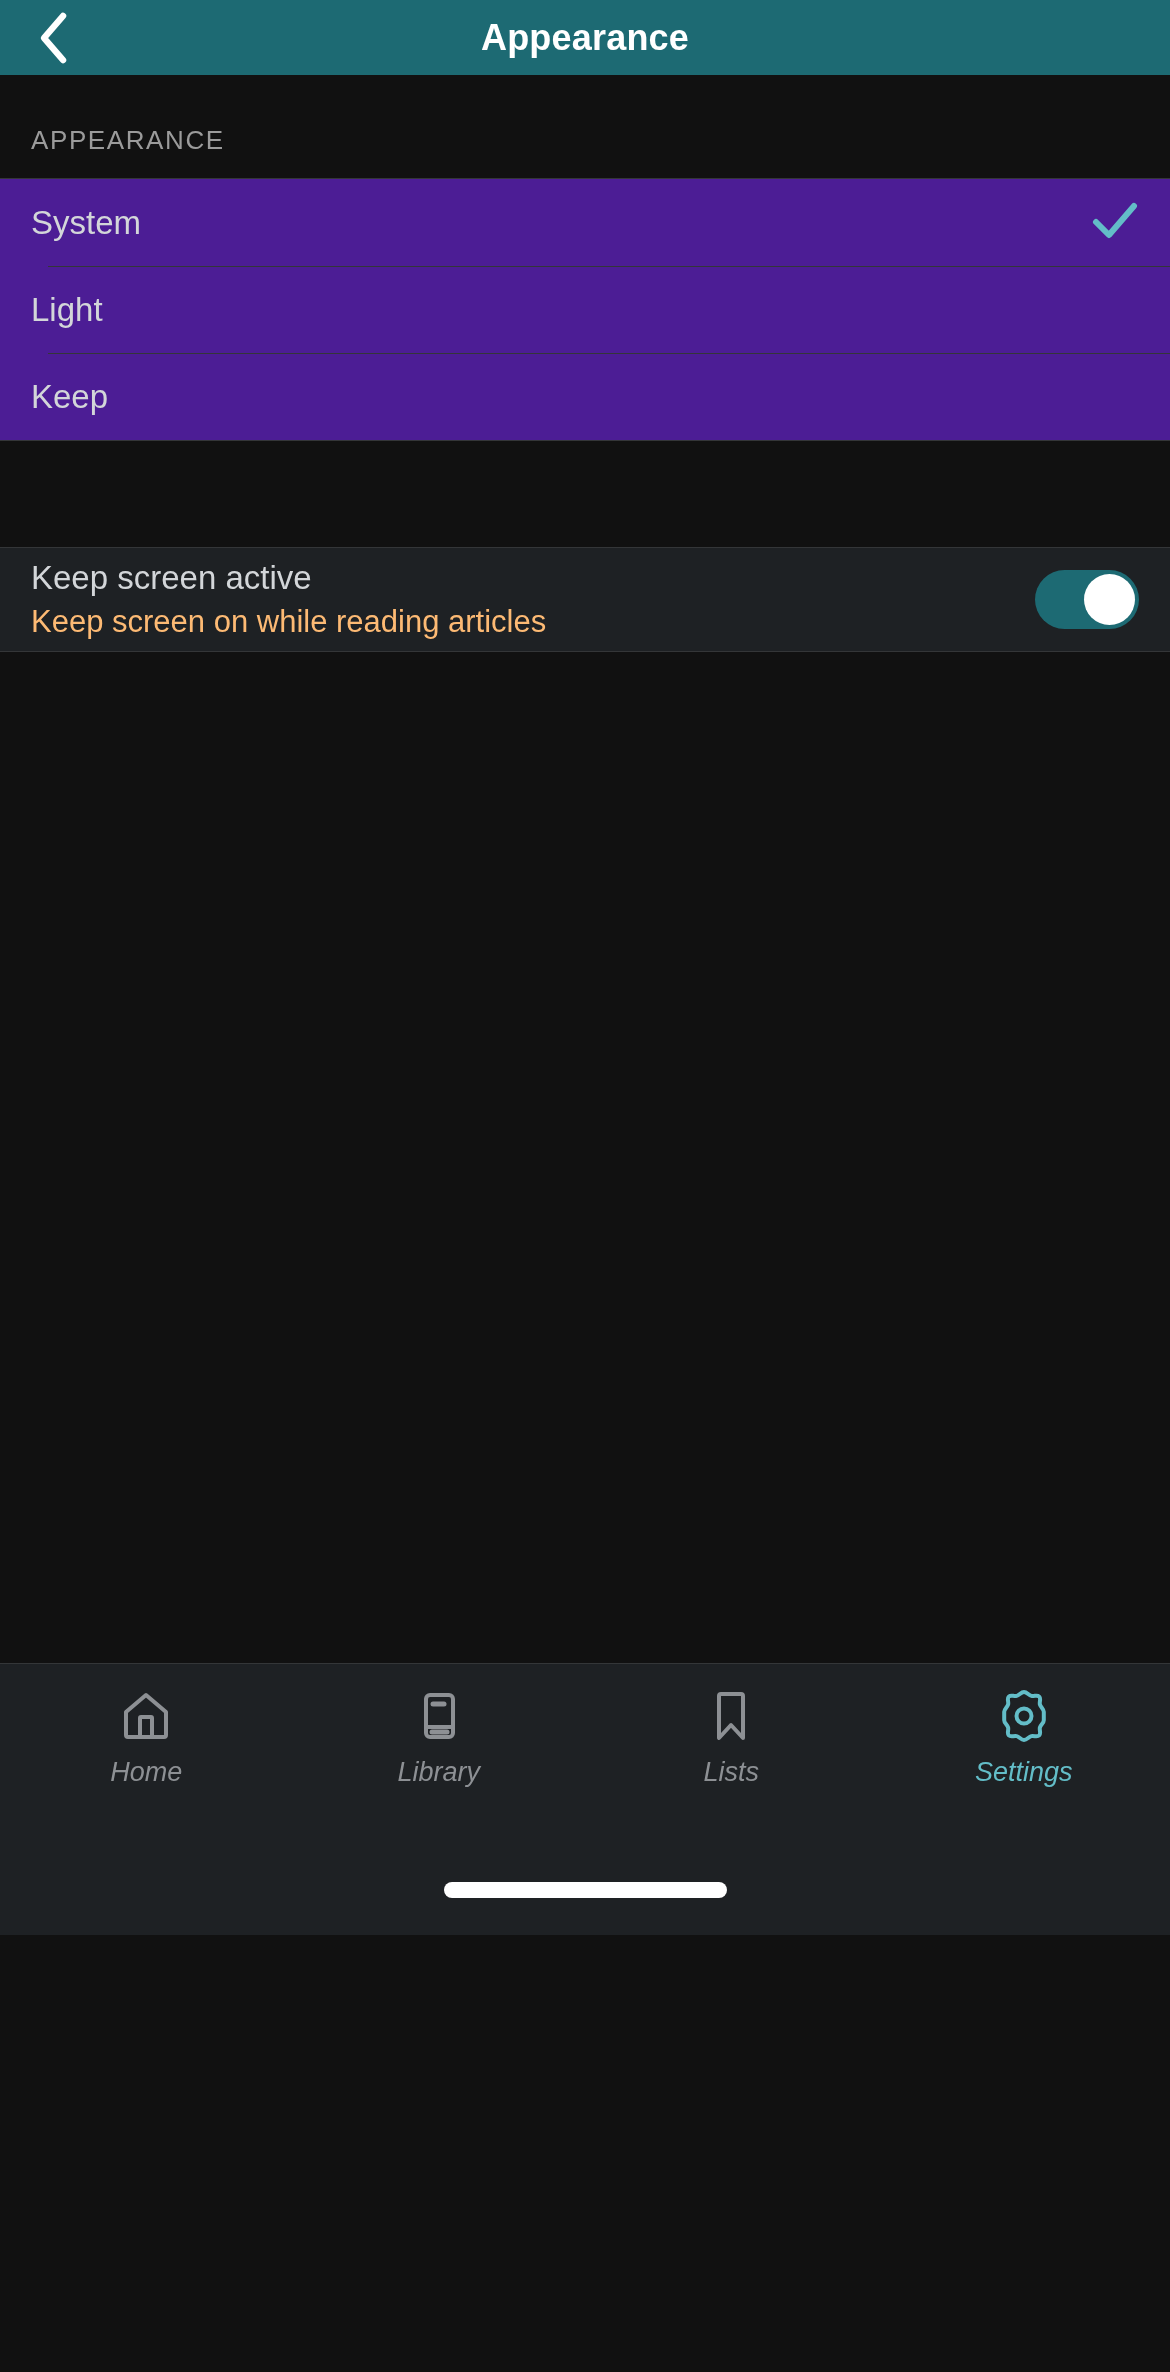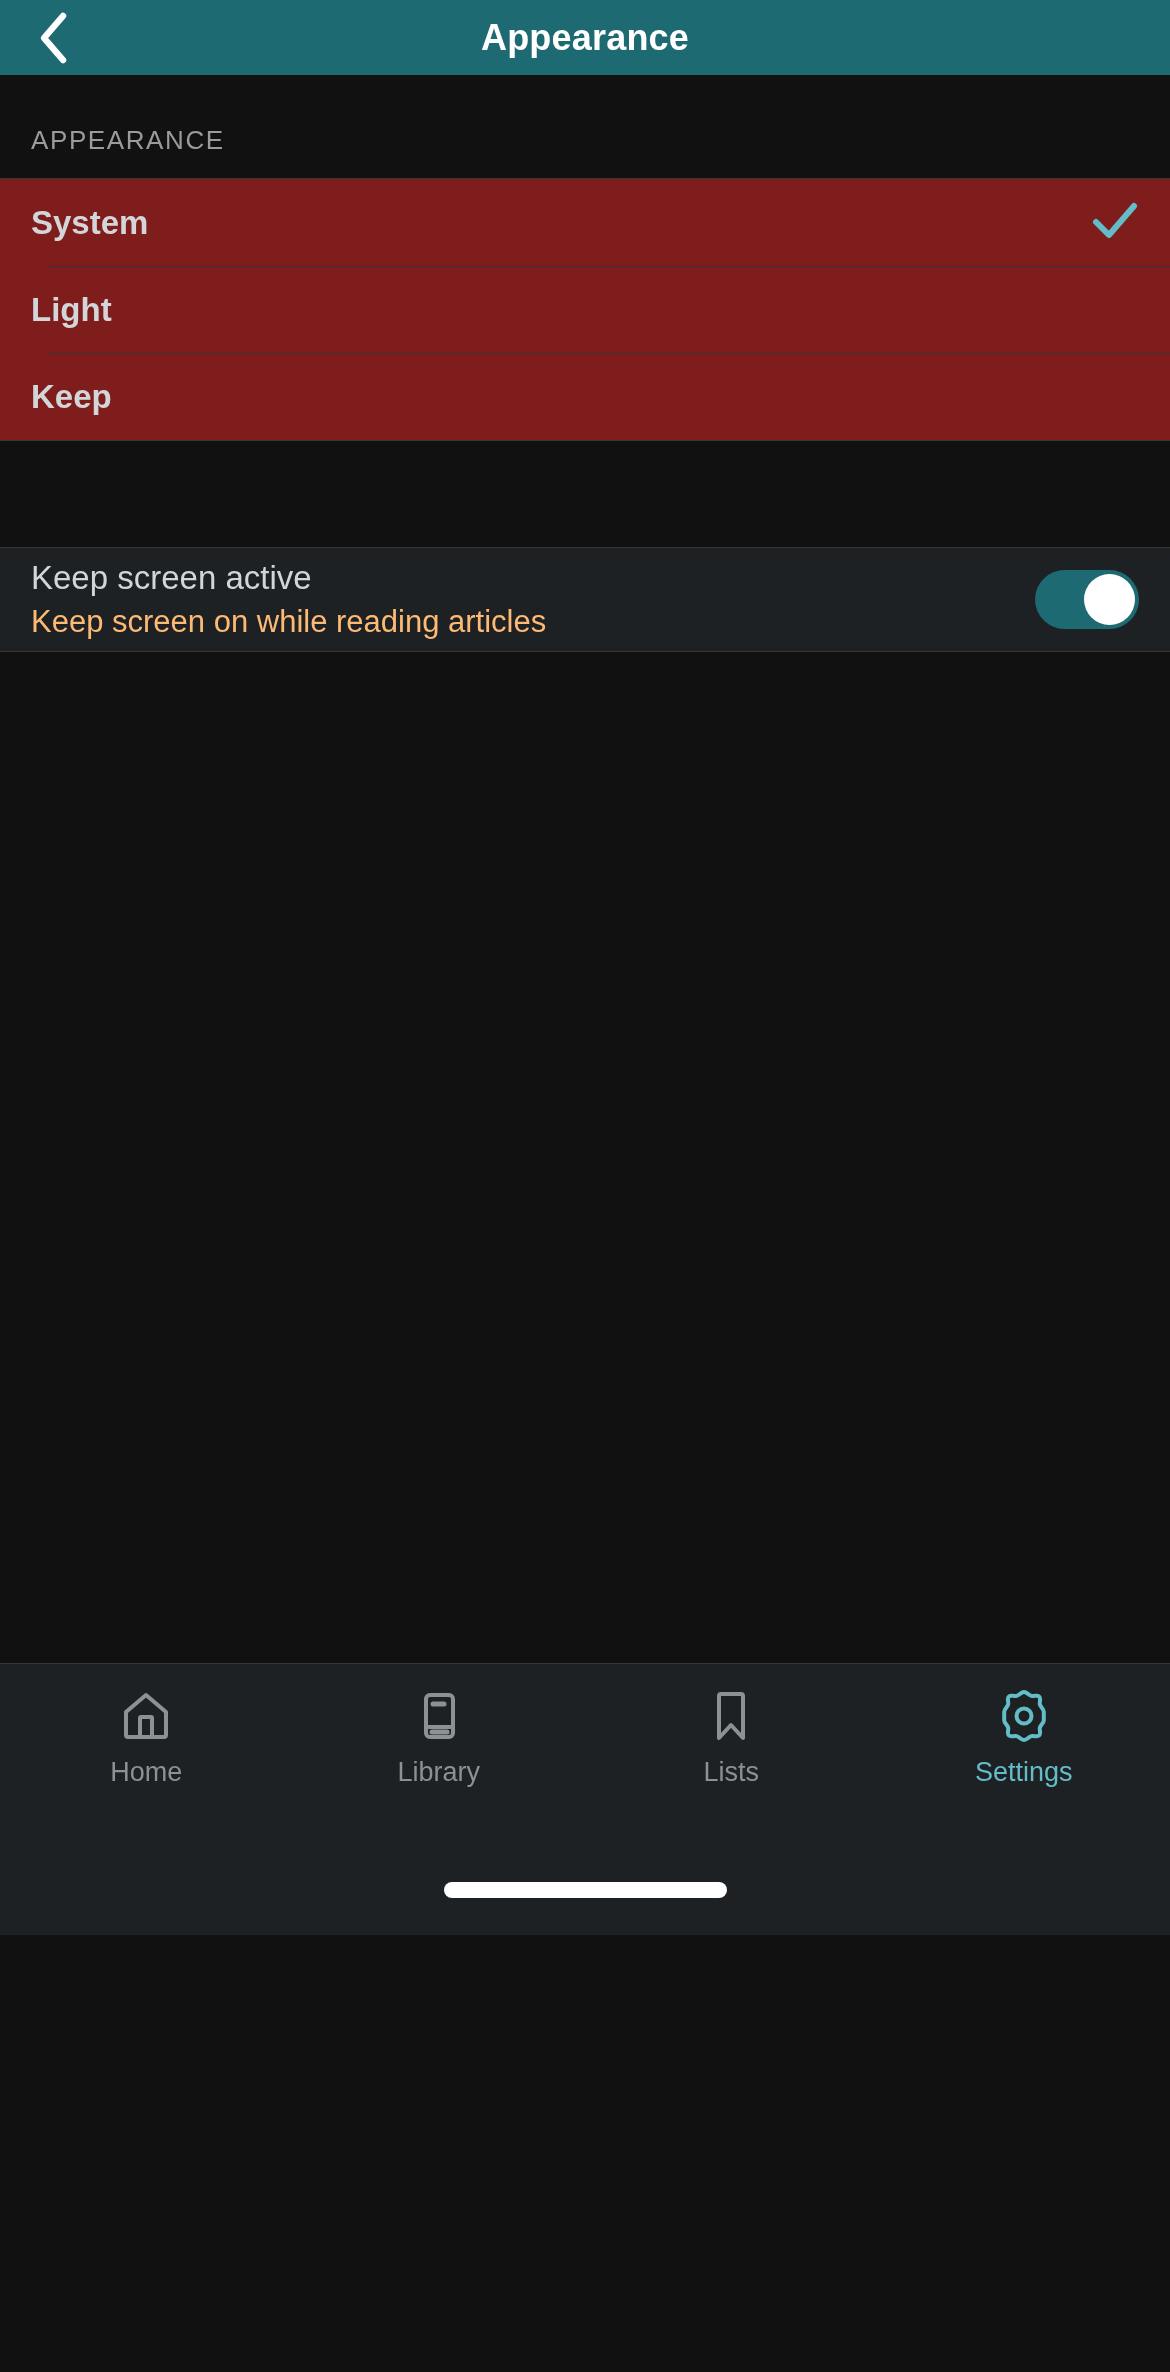--- a/index.html
+++ b/index.html
@@ -67,24 +67,23 @@
     padding: 0 0 22px 31px;
     background: #111111;
   }
   .section-header-label {
     color: #9b9b9b;
     font-size: 26px;
     letter-spacing: 1.6px;
   }
 
   .group {
-    background: #7f1d1d;
+    background: #4c1d95;
     border-top: 1px solid #343638;
     border-bottom: 1px solid #343638;
-    font-weight: bold;
   }
 
   .row {
     position: relative;
     height: 87px;
     display: flex;
     align-items: center;
     padding: 0 31px;
     cursor: pointer;
   }
@@ -156,21 +155,21 @@
   }
   .nav-item {
     flex: 1 1 0;
     display: flex;
     flex-direction: column;
     align-items: center;
     gap: 13px;
     cursor: pointer;
   }
   .nav-icon { height: 56px; display: flex; align-items: center; justify-content: center; }
-  .nav-label { font-size: 27px; color: #8d9094; }
+  .nav-label { font-size: 27px; color: #8d9094; font-style: italic; }
   .nav-item.active .nav-label { color: #63bdc8; }
 
   .home-indicator-wrap {
     flex: 0 0 90px;
     height: 90px;
     background: #1e2124;
     display: flex;
     align-items: center;
     justify-content: center;
   }

